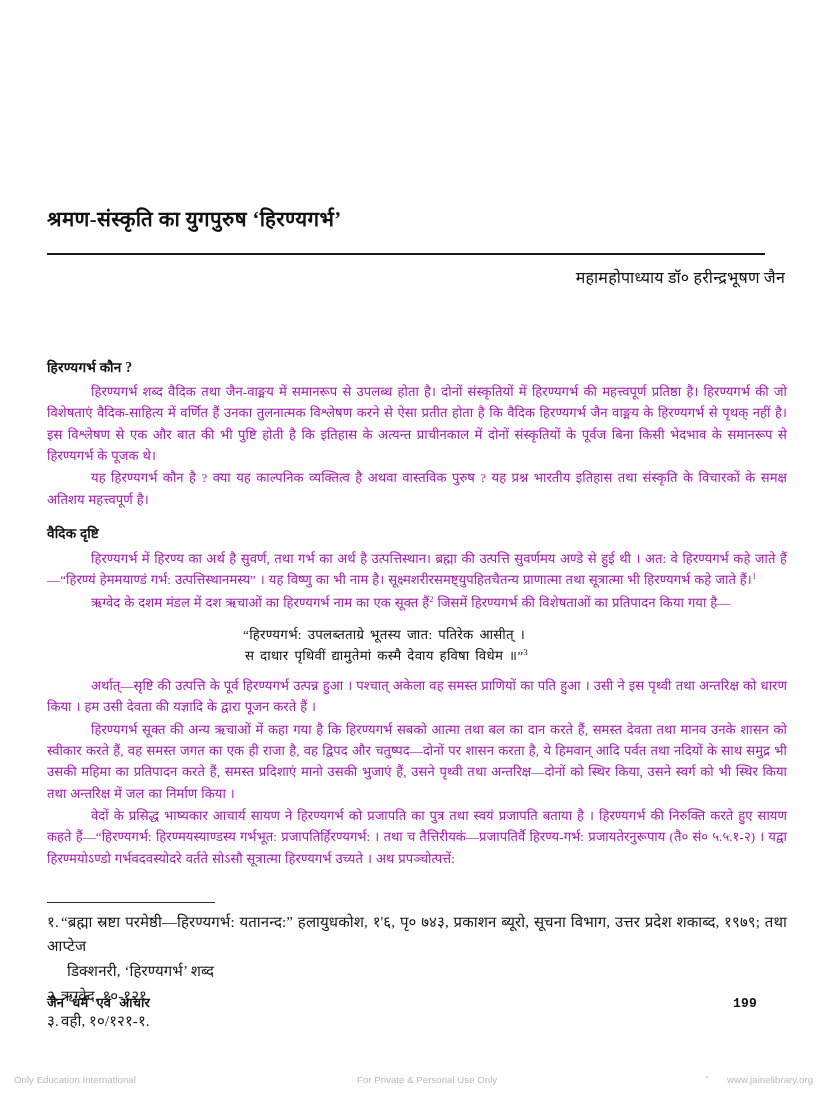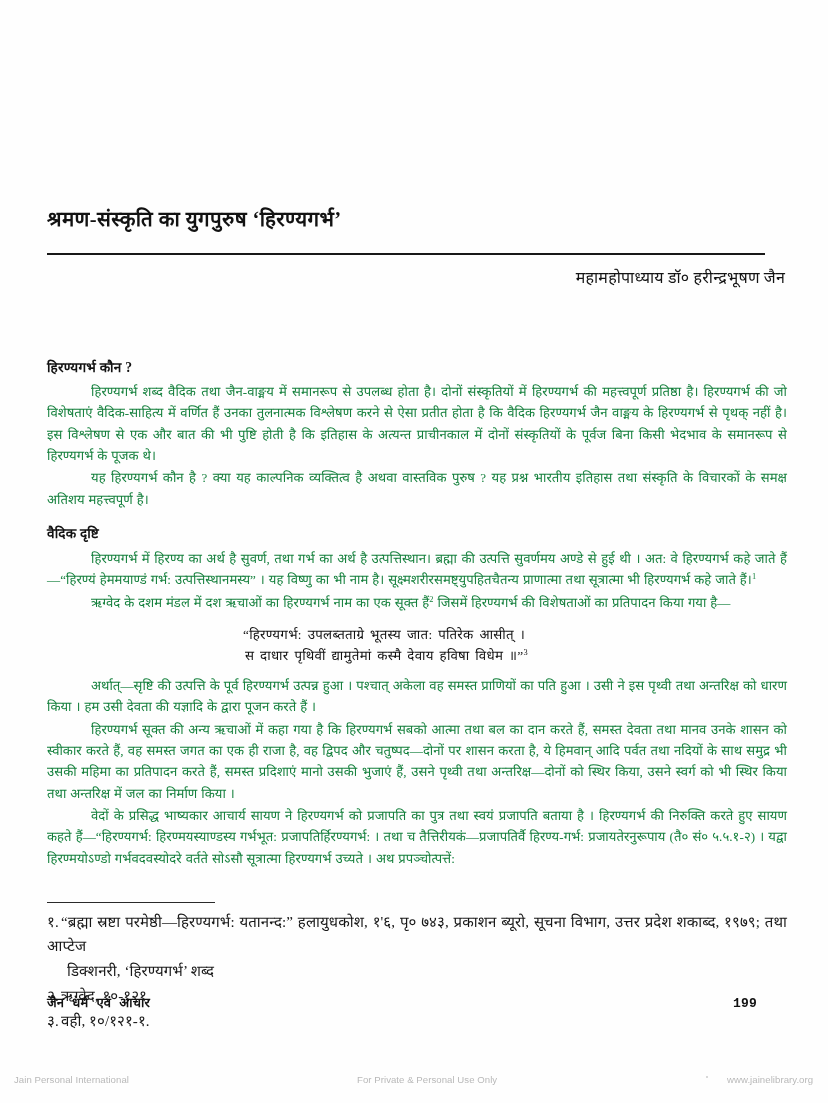--- a/index.html
+++ b/index.html
@@ -77,21 +77,21 @@
     margin-bottom: 6px;
   }
 
   p.para {
     margin: 0 0 1px 0;
     font-size: 13.1px;
     line-height: 1.63;
     text-align: justify;
     text-indent: 44px;
     letter-spacing: 0.05px;
-    color: #15803d;
+    color: #a21caf;
     word-spacing: 0.6px;
   }
 
   .verse {
     margin: 11px 0 9px 0;
     padding-left: 196px;
     font-size: 13.3px;
     line-height: 1.58;
     color: #111111;
     letter-spacing: 0.3px;
@@ -229,19 +229,19 @@
       <span class="fn-num">३.</span><span class="fn-body">वही, १०/१२१-१.</span>
     </span>
   </div>
 
   <div class="run-foot">
     <span>जैन धर्म एवं आचार</span>
     <span class="pageno">199</span>
   </div>
 
   <div class="lib-bar">
-    <span class="lib-left">Jain Personal International</span>
+    <span class="lib-left">Only Education International</span>
     <span class="lib-mid">For Private &amp; Personal Use Only</span>
     <span class="lib-dot"></span>
     <span class="lib-right">www.jainelibrary.org</span>
   </div>
 
 </div>
 
 </body></html>

